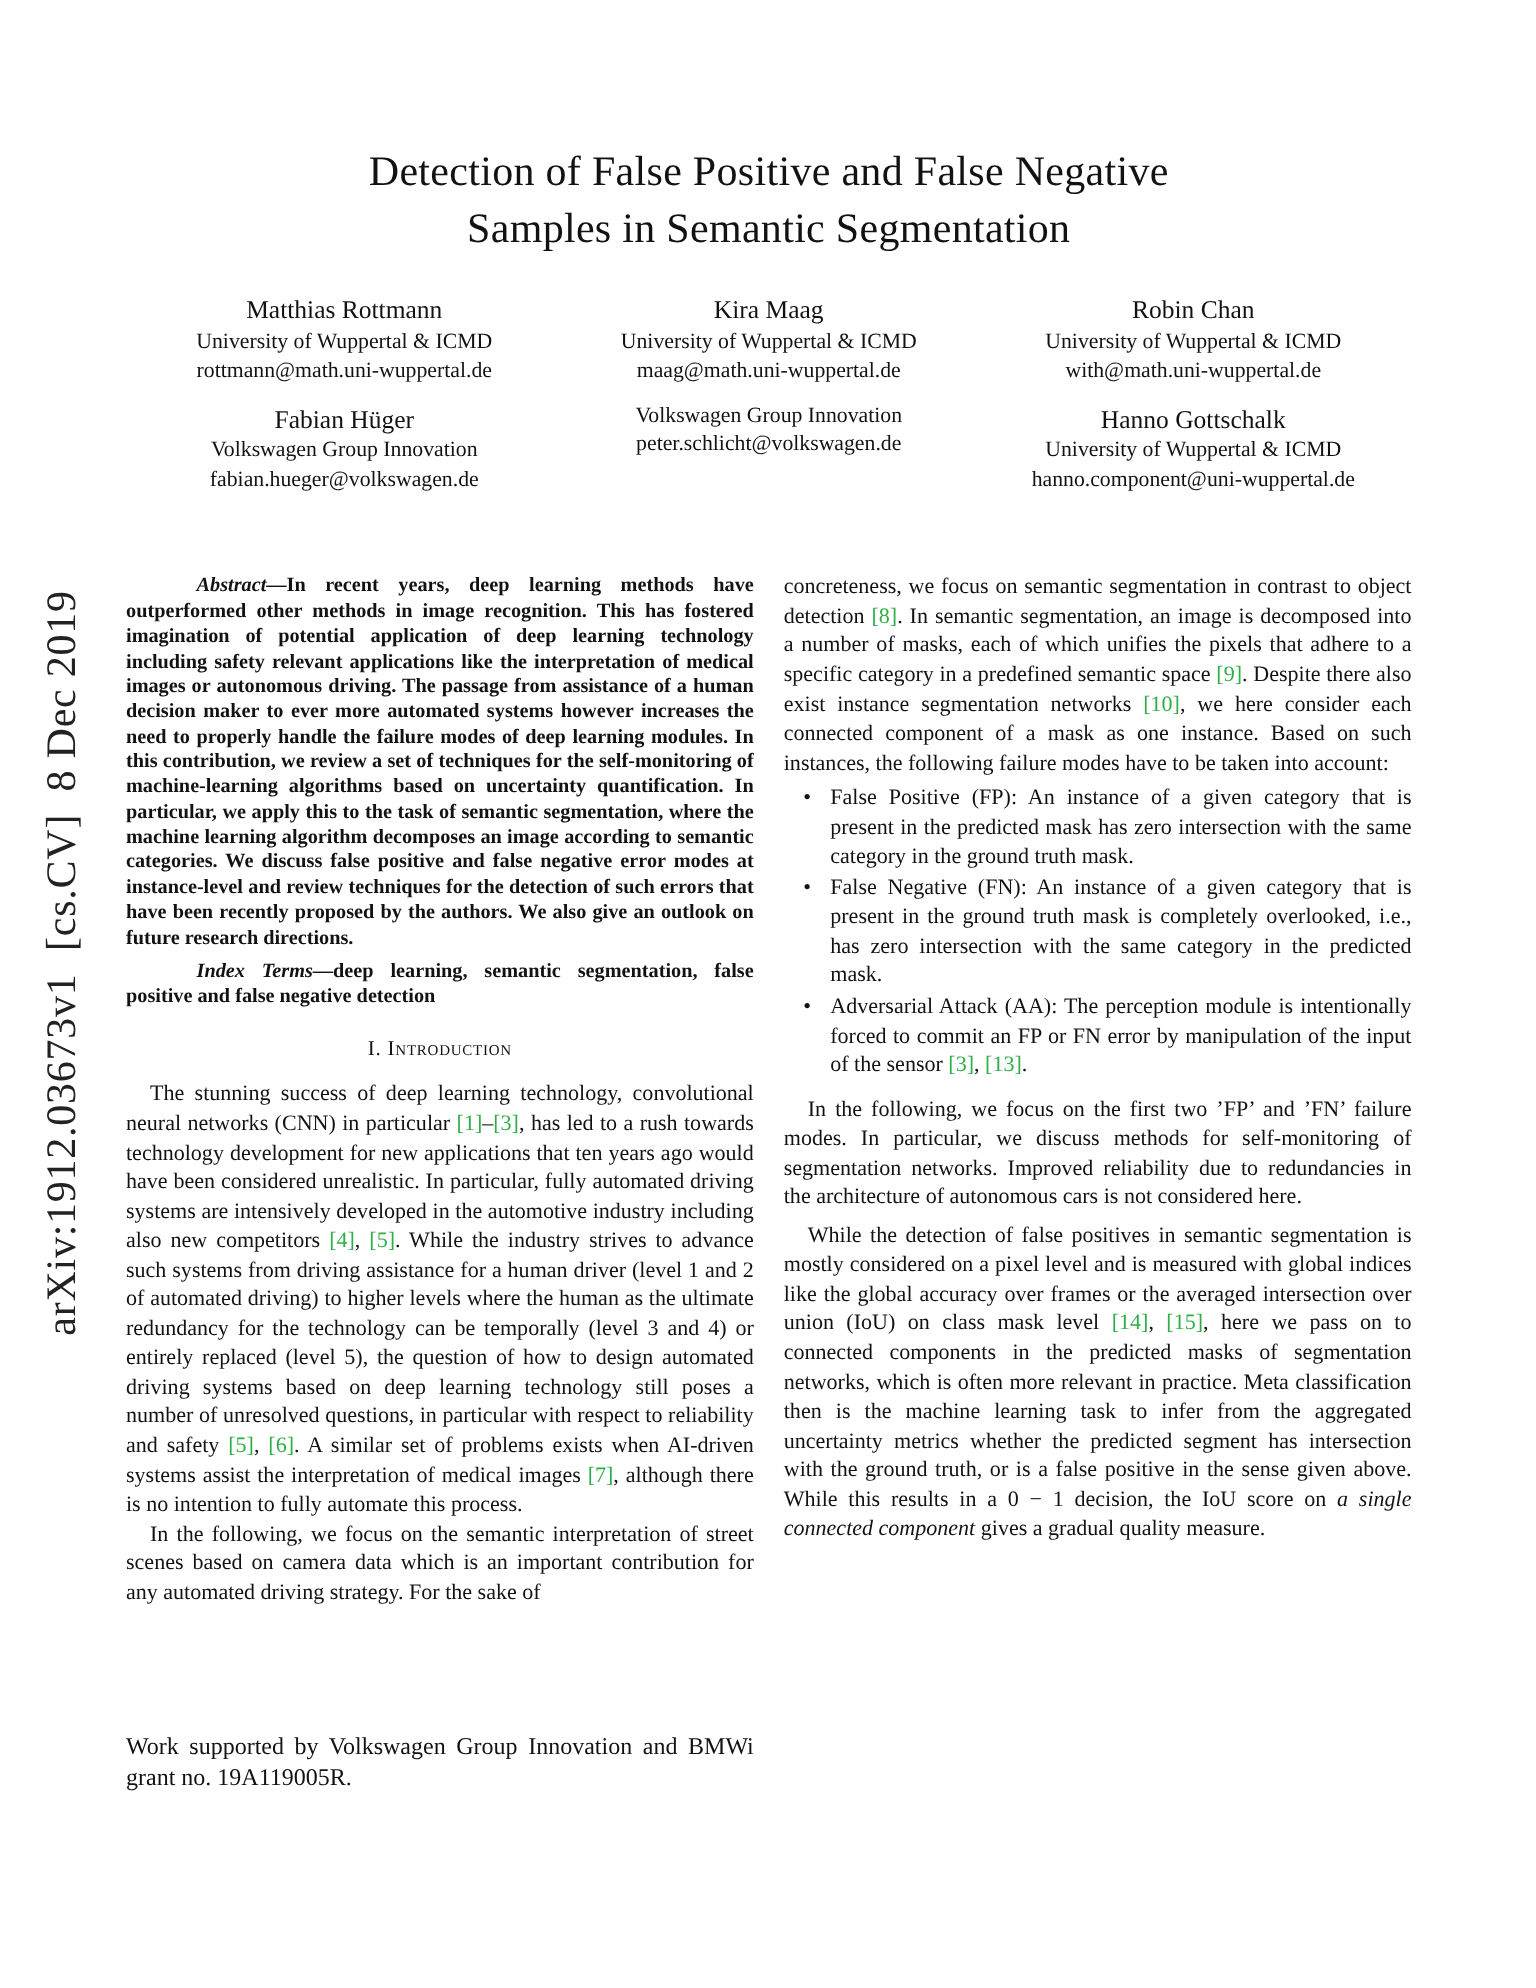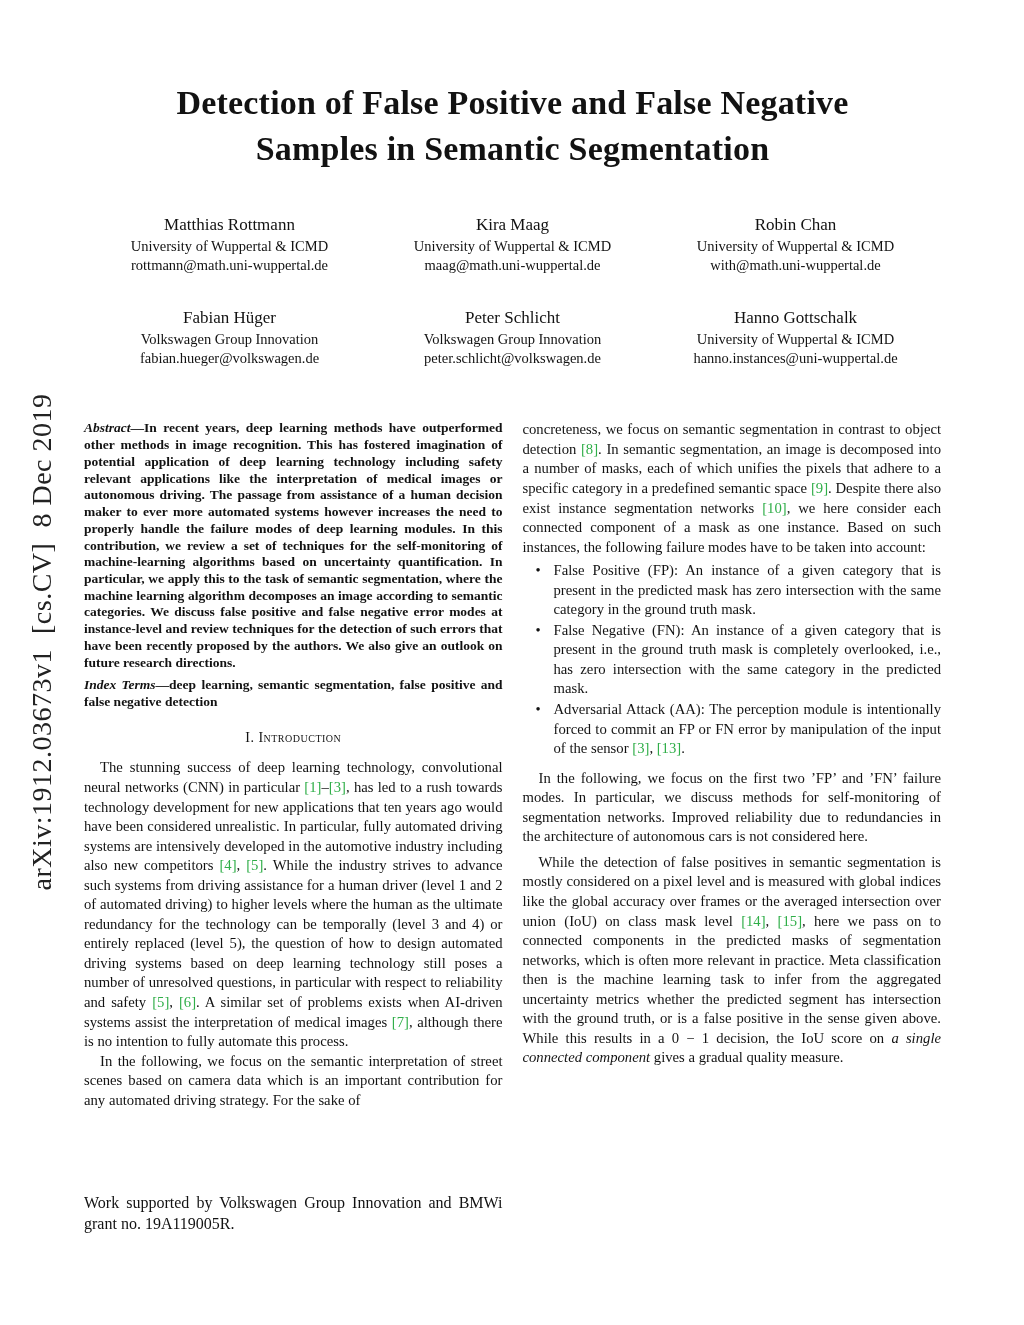--- a/index.html
+++ b/index.html
@@ -18,32 +18,32 @@
     left: 42px;
     top: 642px;
     transform: translate(-50%, -50%) rotate(-90deg);
     white-space: pre;
     font-size: 28px;
     color: #222222;
     letter-spacing: 0.5px;
   }
   .content { position: absolute; inset: 0; padding: 80px 83px 0 84px; }
   h1.title {
-    margin: 0;
+    margin: 16px;
     text-align: center;
-    font-size: 34px;
-    font-weight: 700;
+    font-size: 28px;
+    font-weight: 400;
     line-height: 1.34;
     letter-spacing: 0.2px;
   }
   .authors {
     display: grid;
     grid-template-columns: 1fr 1fr 1fr;
-    row-gap: 30px;
-    margin: 42px 4px 0;
+    row-gap: 10px;
+    margin: 24px 4px 0;
     text-align: center;
   }
   .author-name { font-size: 17px; line-height: 1.4; }
   .author-affil, .author-email { font-size: 14.5px; line-height: 1.34; }
   .columns {
     display: grid;
     grid-template-columns: 1fr 1fr;
     column-gap: 20px;
     margin-top: 52px;
     height: 818px;
@@ -55,21 +55,21 @@
   .col { display: flex; flex-direction: column; }
   p { margin: 0; text-indent: 16px; }
   p.noindent { text-indent: 0; }
   .abstract, .index-terms {
     font-weight: 700;
     font-size: 13.5px;
     line-height: 1.24;
     text-indent: 14px;
   }
   .index-terms { margin-top: 6px; }
-  .lbl { font-style: italic; }
+  .lbl { font-style: italic; margin-left: 47px; }
   h2.section {
     text-align: center;
     font-size: 14px;
     font-weight: 400;
     font-variant: small-caps;
     letter-spacing: 0.5px;
     margin: 18px 0 11px;
   }
   .bullets { margin: 3px 0; padding: 0; list-style: none; }
   .bullets li { position: relative; padding-left: 31px; margin: 1px 0; }
@@ -111,28 +111,27 @@
         <div class="author-name">Robin Chan</div>
         <div class="author-affil">University of Wuppertal &amp; ICMD</div>
         <div class="author-email">with@math.uni-wuppertal.de</div>
       </div>
       <div class="author">
         <div class="author-name">Fabian Hüger</div>
         <div class="author-affil">Volkswagen Group Innovation</div>
         <div class="author-email">fabian.hueger@volkswagen.de</div>
       </div>
       <div class="author">
-        <div class="author-name">Peter Schlicht</div>
         <div class="author-affil">Volkswagen Group Innovation</div>
         <div class="author-email">peter.schlicht@volkswagen.de</div>
       </div>
       <div class="author">
         <div class="author-name">Hanno Gottschalk</div>
         <div class="author-affil">University of Wuppertal &amp; ICMD</div>
-        <div class="author-email">hanno.instances@uni-wuppertal.de</div>
+        <div class="author-email">hanno.component@uni-wuppertal.de</div>
       </div>
     </div>
 
     <div class="columns">
 
       <section class="col">
         <p class="abstract noindent"><span class="lbl">Abstract</span><span>—In recent years, deep learning methods have outperformed other methods in image recognition. This has fostered imagination of potential application of deep learning technology including safety relevant applications like the interpretation of medical images or autonomous driving. The passage from assistance of a human decision maker to ever more automated systems however increases the need to properly handle the failure modes of deep learning modules. In this contribution, we review a set of techniques for the self-monitoring of machine-learning algorithms based on uncertainty quantification. In particular, we apply this to the task of semantic segmentation, where the machine learning algorithm decomposes an image according to semantic categories. We discuss false positive and false negative error modes at instance-level and review techniques for the detection of such errors that have been recently proposed by the authors. We also give an outlook on future research directions.</span></p>
 
         <p class="index-terms noindent"><span class="lbl">Index Terms</span><span>—deep learning, semantic segmentation, false positive and false negative detection</span></p>
 

